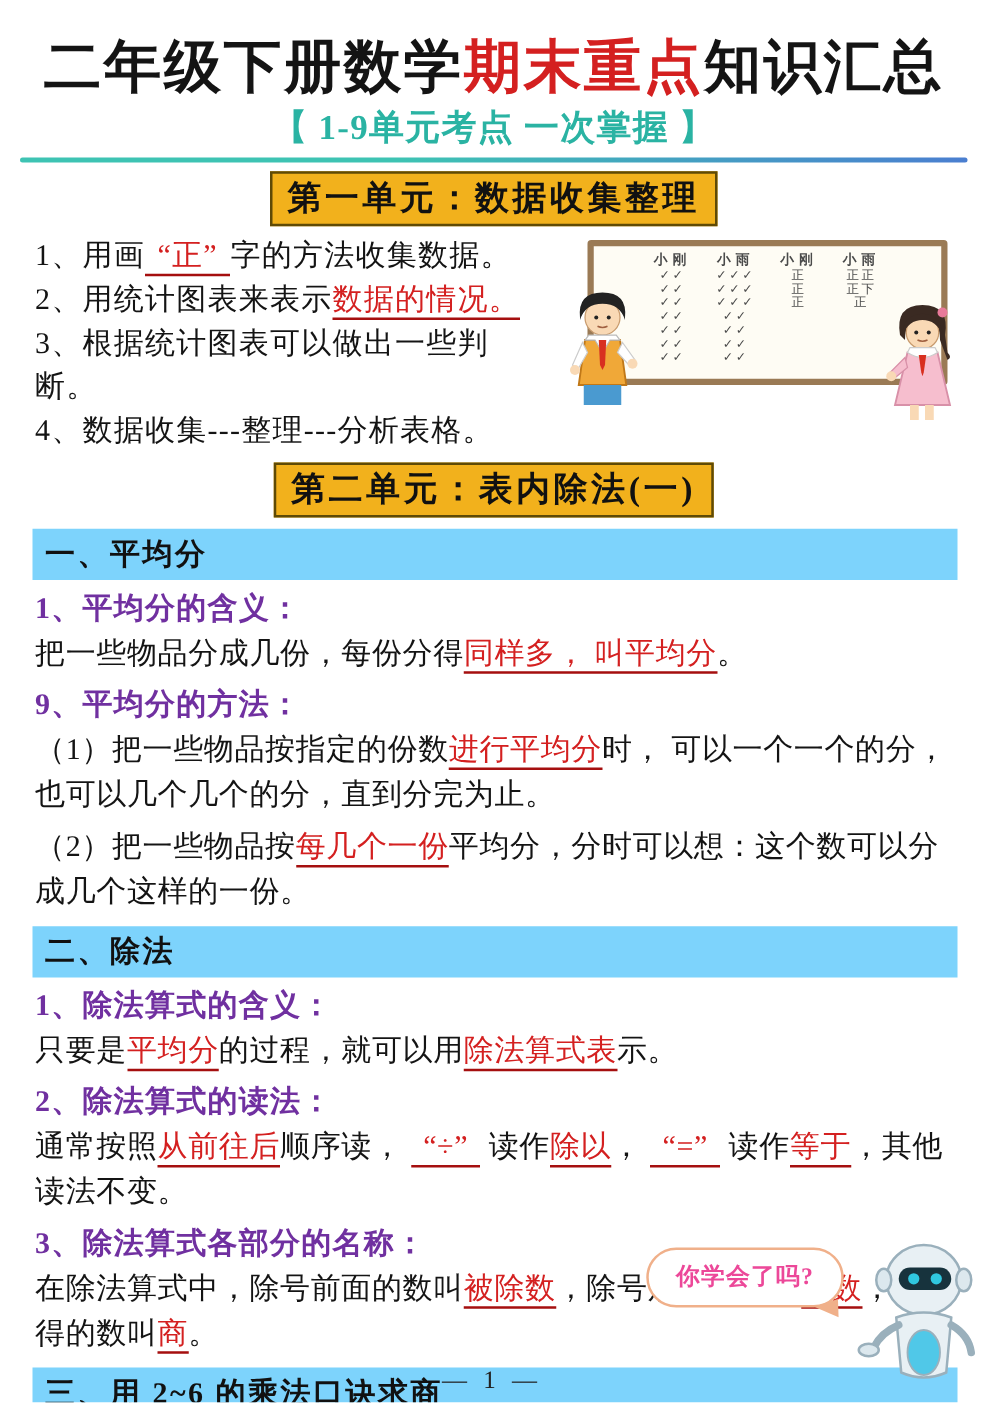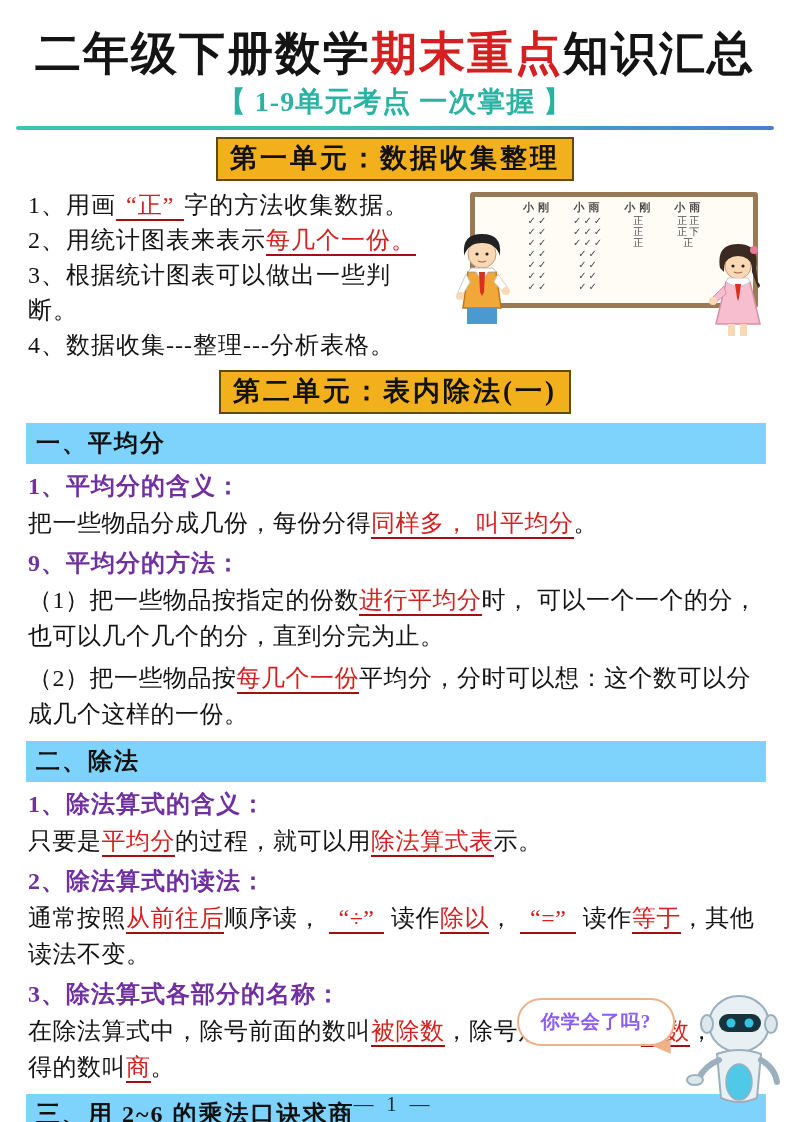--- a/index.html
+++ b/index.html
@@ -61,21 +61,21 @@
   .page-number {
     position:absolute; left:0; right:0; bottom:6px; text-align:center;
     font-size:20px; color:#222; letter-spacing:4px;
   }
   .mascot {
     position:absolute; right:2px; bottom:12px; width:268px; height:120px;
   }
   .bubble {
     position:absolute; left:0; top:8px; width:158px; height:48px;
     border:2px solid #f0b08a; border-radius:24px; background:#fff;
-    font-size:19px; color:#8b5cf6; text-align:center; line-height:44px;
+    font-size:19px; color:#ec4899; text-align:center; line-height:44px;
     letter-spacing:1px; font-weight:bold;
   }
   .bubble-tail {
     position:absolute; left:136px; top:52px; width:0; height:0;
     border-left:16px solid transparent; border-right:4px solid transparent;
     border-top:14px solid #f0b08a; transform:rotate(-18deg);
   }
   .robot { position:absolute; right:0; top:0; }
 </style>
 </head>
@@ -85,21 +85,21 @@
 
   <h1 class="title"><span>二年级下册数学</span><span class="red-part">期末重点</span><span>知识汇总</span></h1>
   <div class="subtitle">【 1-9单元考点 一次掌握 】</div>
   <div class="divider"></div>
 
   <div class="unit-banner">第一单元：数据收集整理</div>
 
   <div class="row">
     <div class="kp-list">
       <div class="kp-item"><span class="">1、用画</span><span class="red u pad">“正”</span><span class="">字的方法收集数据。</span></div>
-      <div class="kp-item"><span class="">2、用统计图表来表示</span><span class="red u ">每几个一份。</span></div>
+      <div class="kp-item"><span class="">2、用统计图表来表示</span><span class="red u ">数据的情况。</span></div>
       <div class="kp-item"><span class="">3、根据统计图表可以做出一些判断。</span></div>
       <div class="kp-item"><span class="">4、数据收集---整理---分析表格。</span></div>
     </div>
 
     <div class="figure">
       <div class="board">
         <div class="tally-col">
           <div class="hdr">小刚</div>
           <div class="marks">
               <div>✓✓</div>

